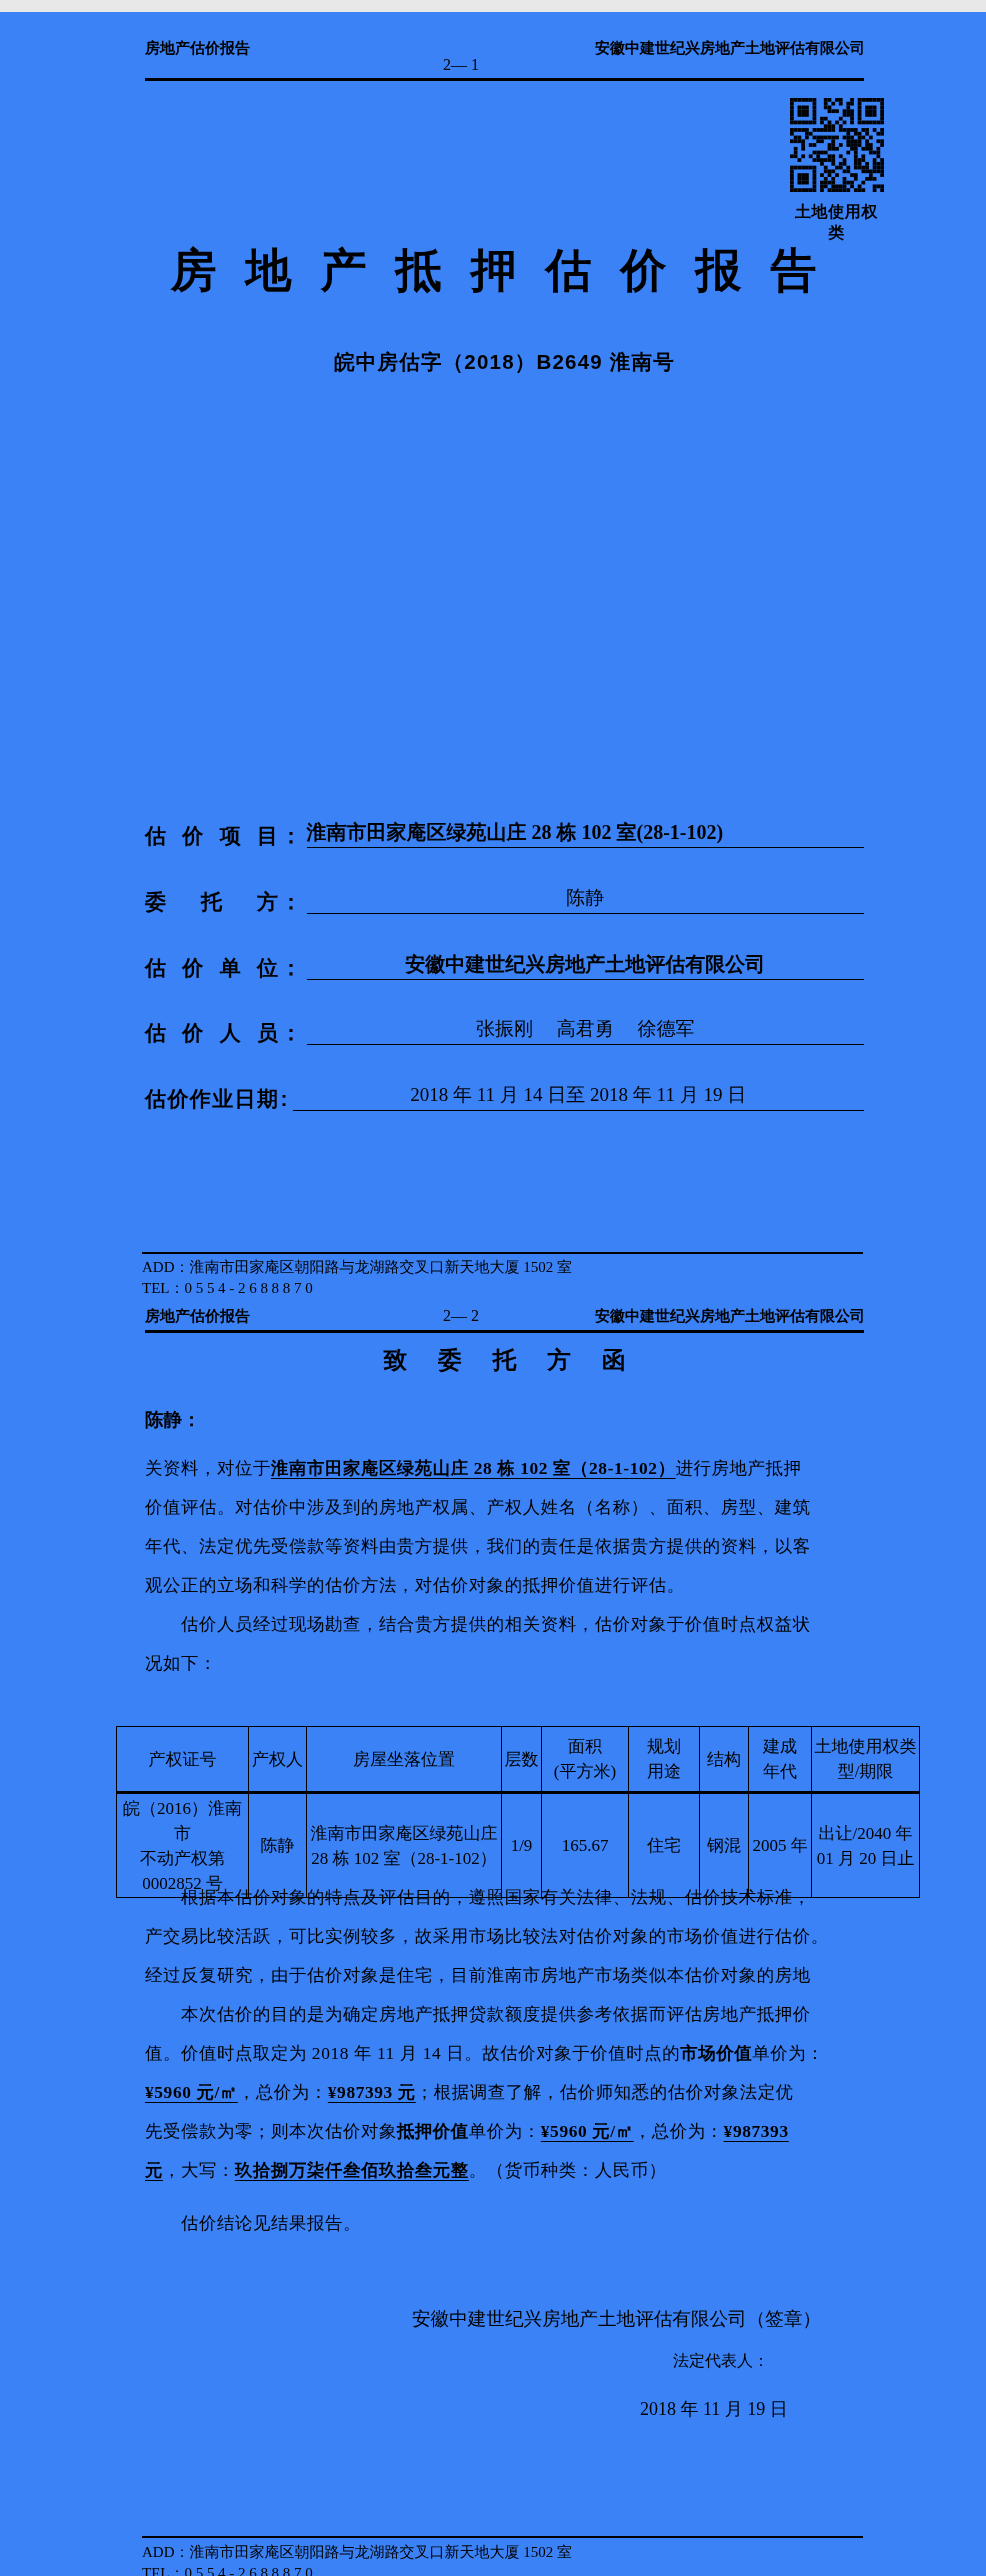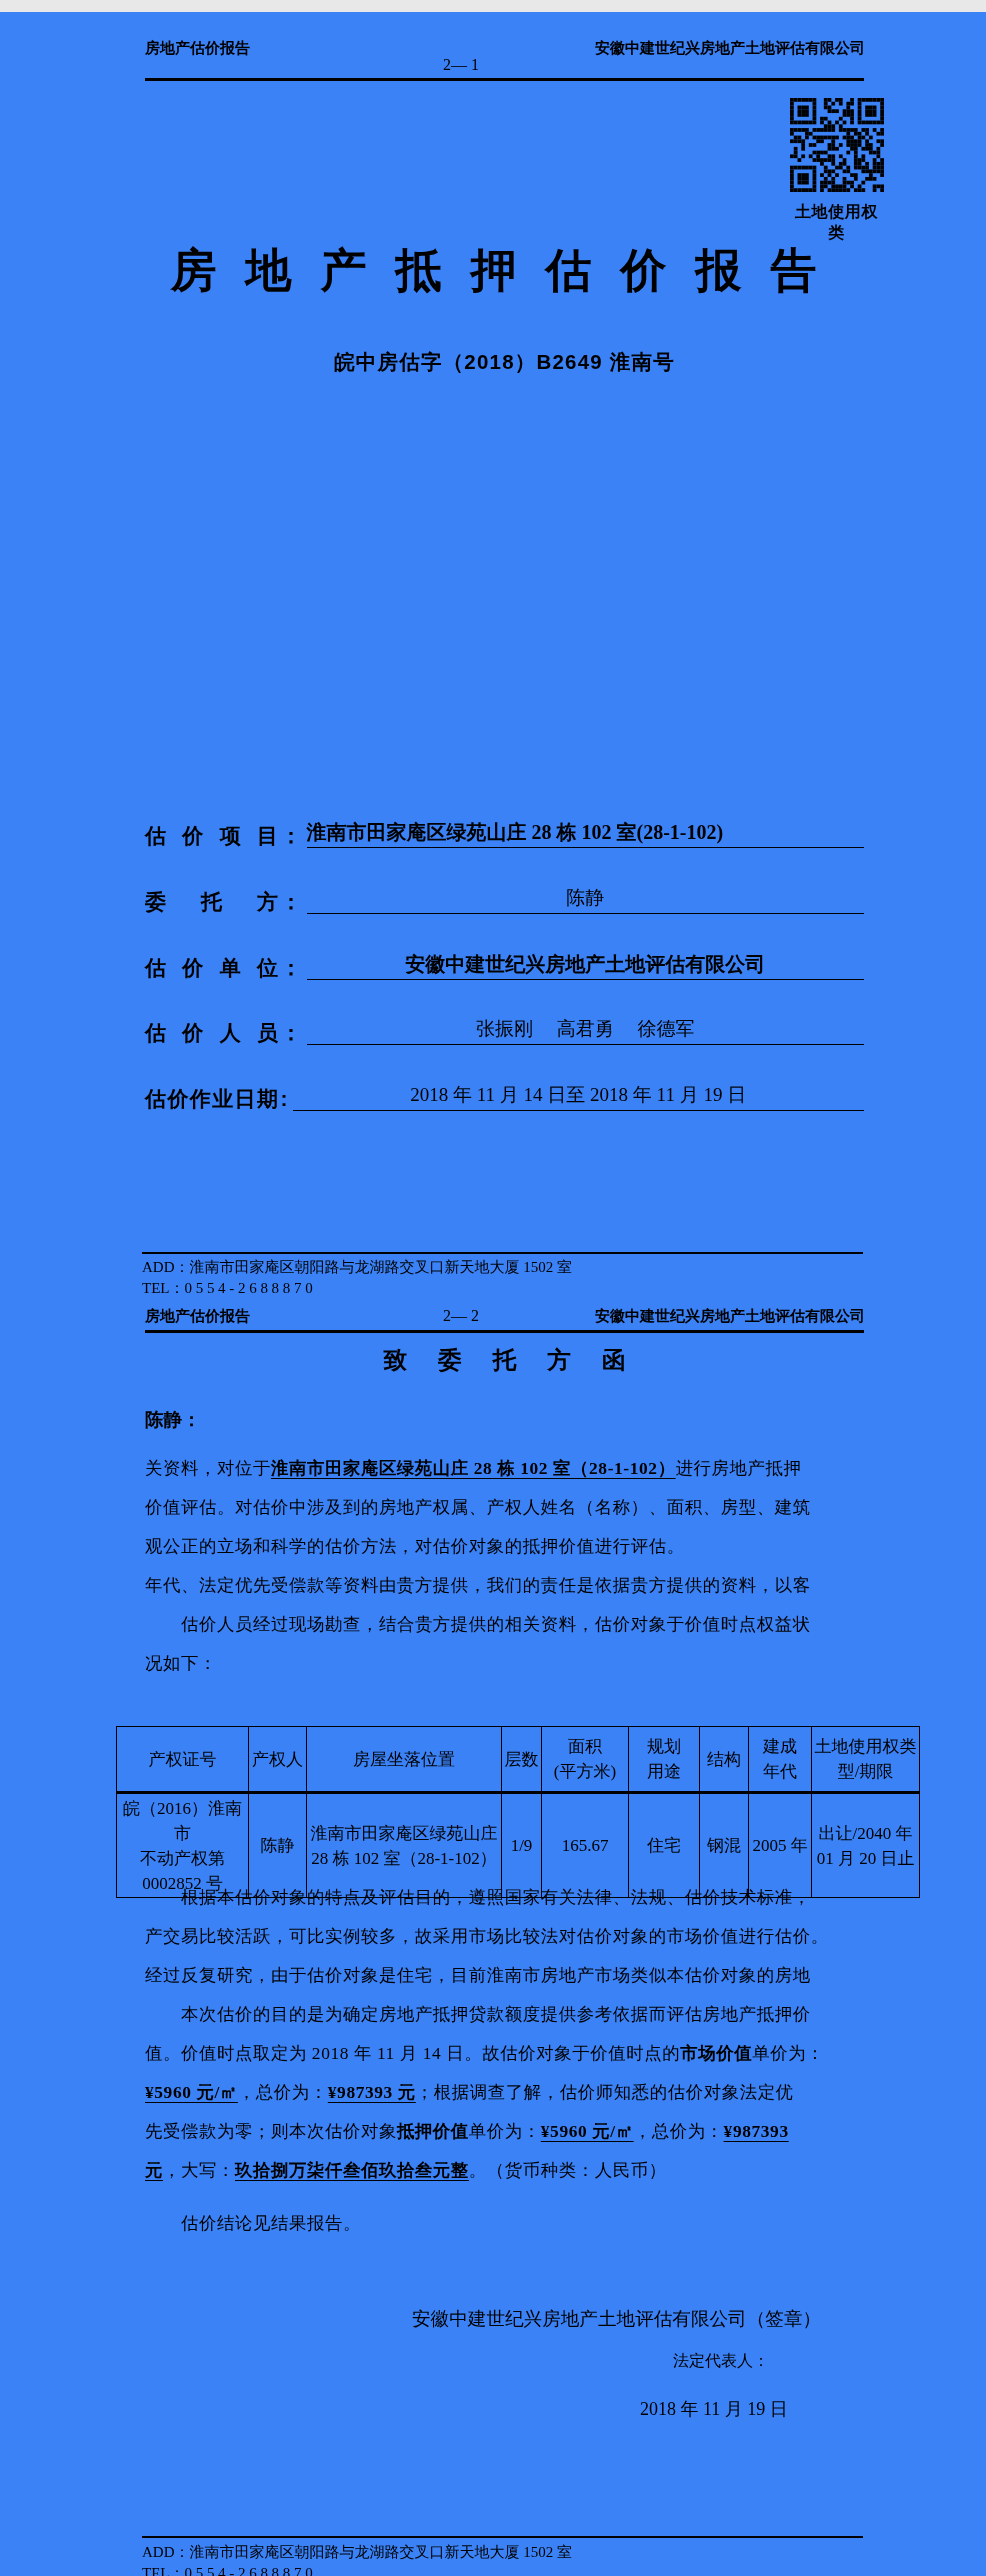--- a/index.html
+++ b/index.html
@@ -470,22 +470,22 @@
   <span class="abs hdr-center" style="top:1295px">2— 2</span>
   <span class="abs sans hdr-right" style="top:1295px">安徽中建世纪兴房地产土地评估有限公司</span>
   <div class="abs rule" style="top:1318px"></div>
 
   <div class="abs sans letter-title">致委托方函</div>
   <div class="abs sans salutation">陈静：</div>
 
   <div id="body-block-1" class="abs body-block" style="top:1437px">
       <div class="bline"><span>关资料，对位于</span><span class="b u">淮南市田家庵区绿苑山庄 28 栋 102 室（28-1-102）</span><span>进行房地产抵押</span></div>
       <div class="bline"><span>价值评估。对估价中涉及到的房地产权属、产权人姓名（名称）、面积、房型、建筑</span></div>
+      <div class="bline"><span>年代、法定优先受偿款等资料由贵方提供，我们的责任是依据贵方提供的资料，以客</span></div>
       <div class="bline"><span>观公正的立场和科学的估价方法，对估价对象的抵押价值进行评估。</span></div>
-      <div class="bline"><span>年代、法定优先受偿款等资料由贵方提供，我们的责任是依据贵方提供的资料，以客</span></div>
       <div class="bline indent"><span>估价人员经过现场勘查，结合贵方提供的相关资料，估价对象于价值时点权益状</span></div>
       <div class="bline"><span>况如下：</span></div>
     </div>
 
   <div class="abs val-table">
     <table>
       <colgroup>
         <col style="width:132px">
           <col style="width:58px">
           <col style="width:195px">

